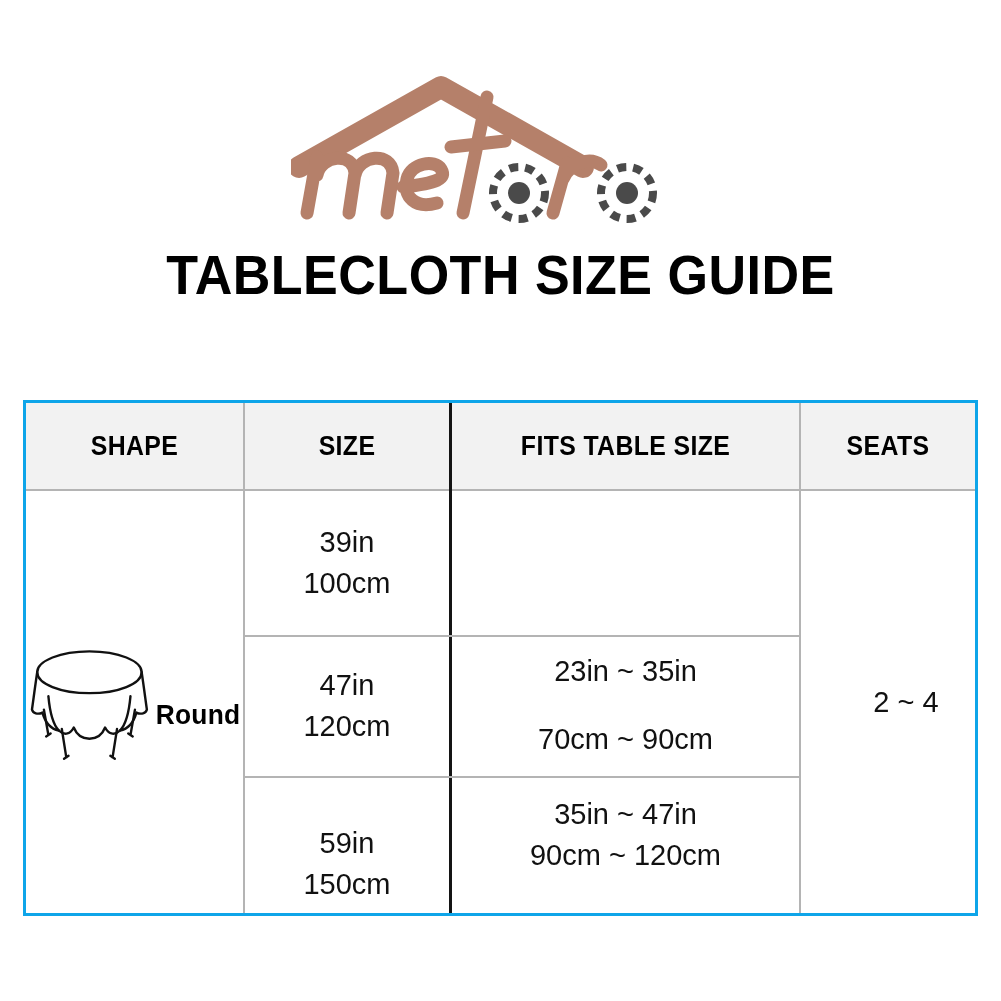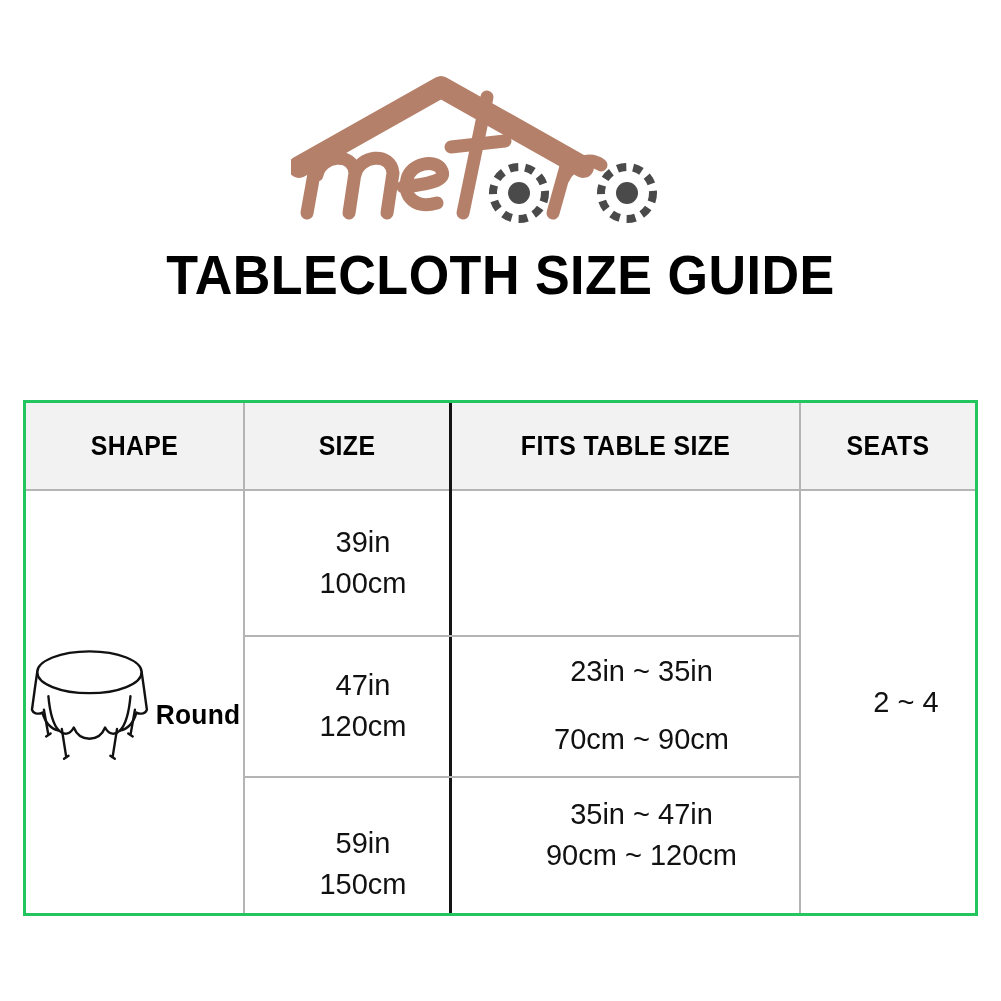--- a/index.html
+++ b/index.html
@@ -47,21 +47,21 @@
     white-space: nowrap;
   }
 
   
   .size-table {
     position: absolute;
     left: 23px;
     top: 400px;
     width: 955px;
     height: 516px;
-    border: 3px solid #22c55e;
+    border: 3px solid #0ea5e9;
     box-sizing: border-box;
     background: #ffffff;
   }
   .size-table-inner {
     position: relative;
     width: 100%;
     height: 100%;
   }
 
   
@@ -116,21 +116,20 @@
     position: absolute;
     display: flex;
     flex-direction: column;
     align-items: center;
     justify-content: center;
     font-size: 29px;
     line-height: 41px;
     color: #111111;
     text-align: center;
     white-space: nowrap;
-    margin-left: 16px;
   }
   .cell span { display: block; }
 
   
   .shape-cell {
     position: absolute;
     left: 0;
     top: 88px;
     width: 217px;
     bottom: 0;

